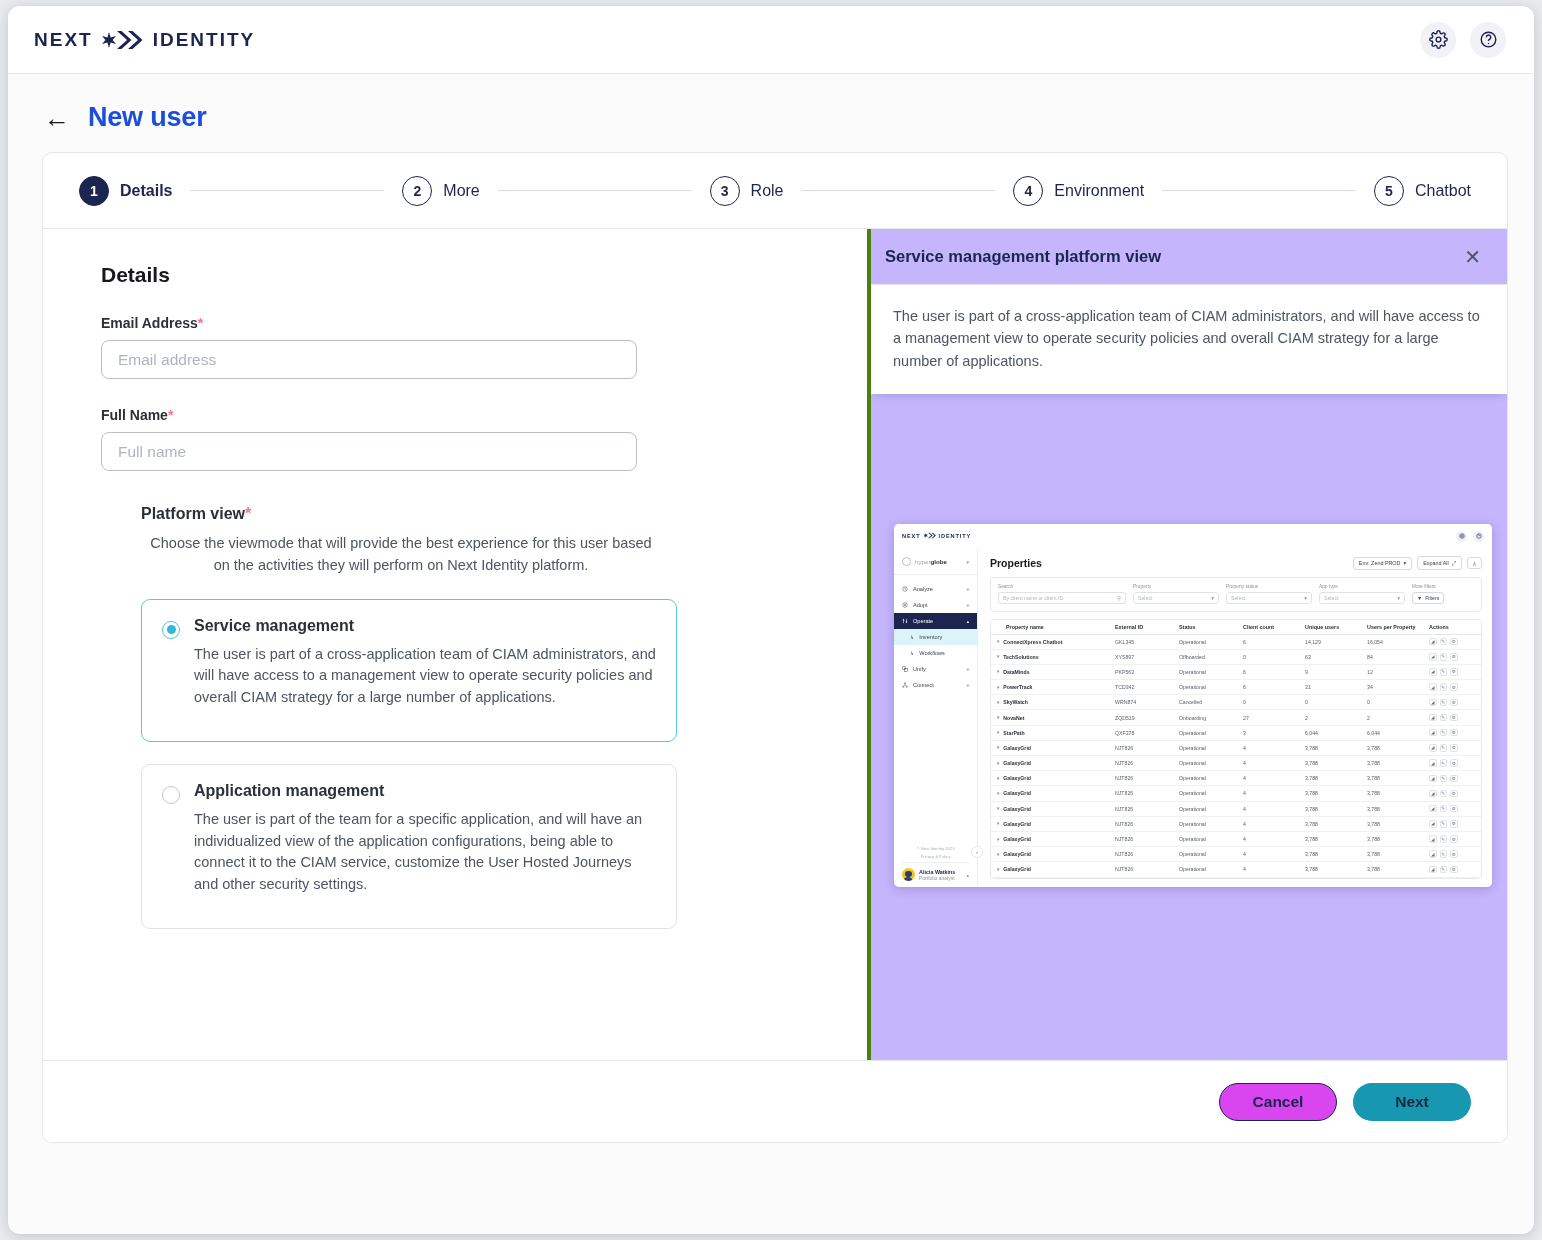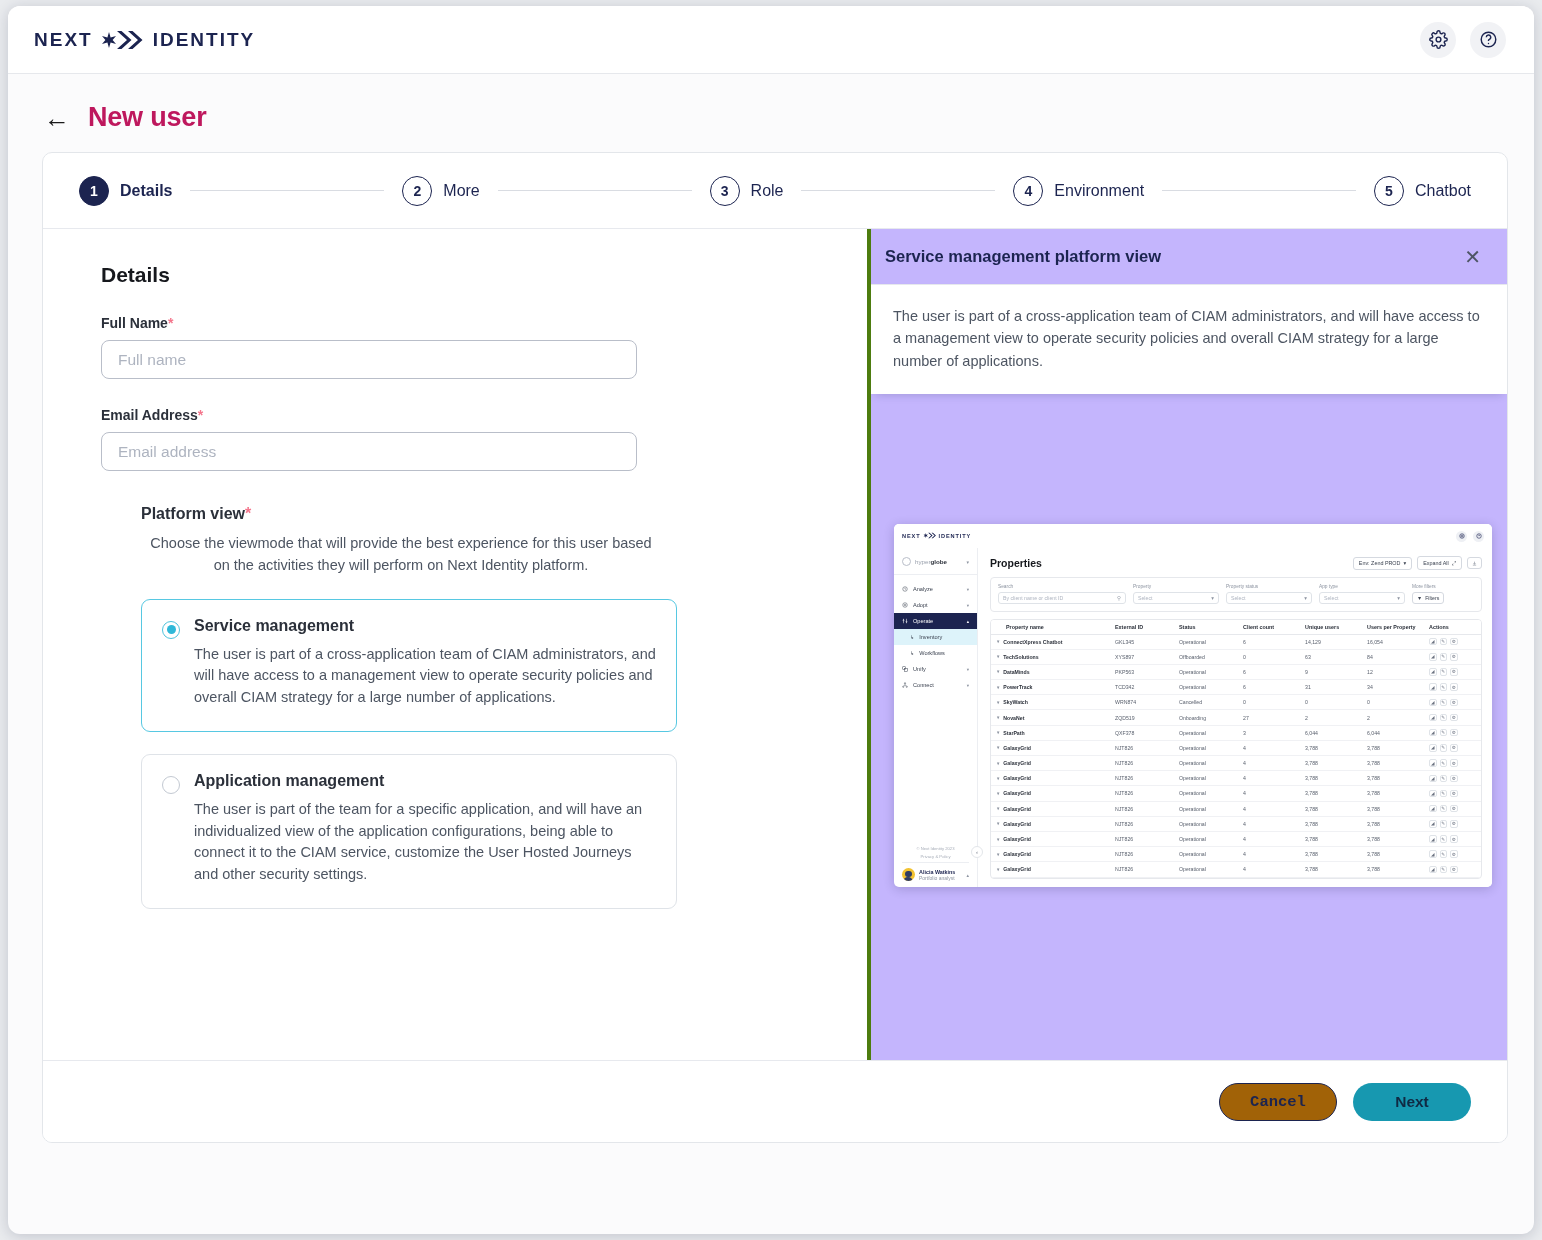--- a/index.html
+++ b/index.html
@@ -38,21 +38,21 @@
     width: 36px; height: 36px; border-radius: 50%;
     background: #f1f2f5; display: flex; align-items: center; justify-content: center;
     cursor: pointer;
   }
   
   .page-head {
     display: flex; align-items: center; gap: 18px;
     padding: 28px 0 22px 36px;
   }
   .back-arrow { font-size: 26px; color: #1a1a1a; line-height: 1; cursor: pointer; }
-  .page-title { font-size: 27px; font-weight: 700; color: #be185d; letter-spacing: -.2px; }
+  .page-title { font-size: 27px; font-weight: 700; color: #1d4ed8; letter-spacing: -.2px; }
 
   
   .card {
     position: absolute; left: 34px; top: 146px;
     width: 1466px; height: 991px;
     background: #fff; border: 1px solid #e3e6ea; border-radius: 10px;
     overflow: hidden;
   }
   
   .stepper {
@@ -91,21 +91,21 @@
     font-family: "Liberation Sans", sans-serif; background: #fff; outline: none;
   }
   .text-input::placeholder { color: #aeb4c0; }
 
   .pv-block { margin-top: 34px; margin-left: 40px; }
   .pv-title { font-size: 16px; font-weight: 700; color: #2b303a; margin-bottom: 10px; }
   .pv-desc { font-size: 14.5px; color: #4d5562; line-height: 1.5; width: 520px; text-align: center; }
 
   .option-card {
     width: 536px; border: 1px solid #dfe3e8; border-radius: 9px;
-    padding: 17px 20px 22px 20px; margin-top: 22px;
+    padding: 17px 20px 32px 20px; margin-top: 22px;
     display: flex; gap: 14px; cursor: pointer; background: #fff;
   }
   .option-card.selected { border-color: #57c8e2; }
   .radio {
     width: 18px; height: 18px; border-radius: 50%;
     border: 1.6px solid #c3c9d2; flex: 0 0 auto; margin-top: 4px;
     display: flex; align-items: center; justify-content: center; background: #fff;
   }
   .option-card.selected .radio { border-color: #4fc3dc; }
   .radio-dot { width: 9px; height: 9px; border-radius: 50%; background: #2fb8d8; }
@@ -212,21 +212,21 @@
   .card-foot {
     position: absolute; left: 0; bottom: 0; width: 100%; height: 82px;
     border-top: 1px solid #e7e9ee; display: flex; align-items: center;
     justify-content: flex-end; gap: 16px; padding-right: 36px; background: #fff;
   }
   .btn {
     height: 38px; border-radius: 19px; font-size: 15.5px; font-weight: 600;
     display: flex; align-items: center; justify-content: center; cursor: pointer;
     font-family: "Liberation Sans", sans-serif;
   }
-  .btn-cancel { width: 118px; border: 1.4px solid #1c2450; color: #1c2450; background: #a16207; font-family: Liberation Mono, monospace; }
+  .btn-cancel { width: 118px; border: 1.4px solid #1c2450; color: #1c2450; background: #d946ef; }
   .btn-next { width: 118px; background: #1798b0; color: #102a43; border: none; }
 </style>
 </head>
 <body>
 
 <div class="app-window">
 
   <div class="topbar">
     <div class="logo">
       <span class="logo-txt">NEXT</span>
@@ -292,30 +292,30 @@
       </div>
     </div>
 
     <div class="card-body">
 
       <div class="left-pane">
         <h2 class="section-title">Details</h2>
 
         <div class="field-group">
           <div class="field-label">
+            <span>Email Address</span><span class="req">*</span>
+          </div>
+          <input class="text-input" type="text" placeholder="Email address" style="">
+        </div>
+
+        <div class="field-group">
+          <div class="field-label">
             <span>Full Name</span><span class="req">*</span>
           </div>
           <input class="text-input" type="text" placeholder="Full name" style="">
-        </div>
-
-        <div class="field-group">
-          <div class="field-label">
-            <span>Email Address</span><span class="req">*</span>
-          </div>
-          <input class="text-input" type="text" placeholder="Email address" style="">
         </div>
 
         <div class="pv-block">
           <div class="pv-title">
             <span>Platform view</span><span class="req">*</span>
           </div>
           <div class="pv-desc">Choose the viewmode that will provide the best experience for this user based on the activities they will perform on Next Identity platform.</div>
 
           <div class="option-card selected">
             <span class="radio">

